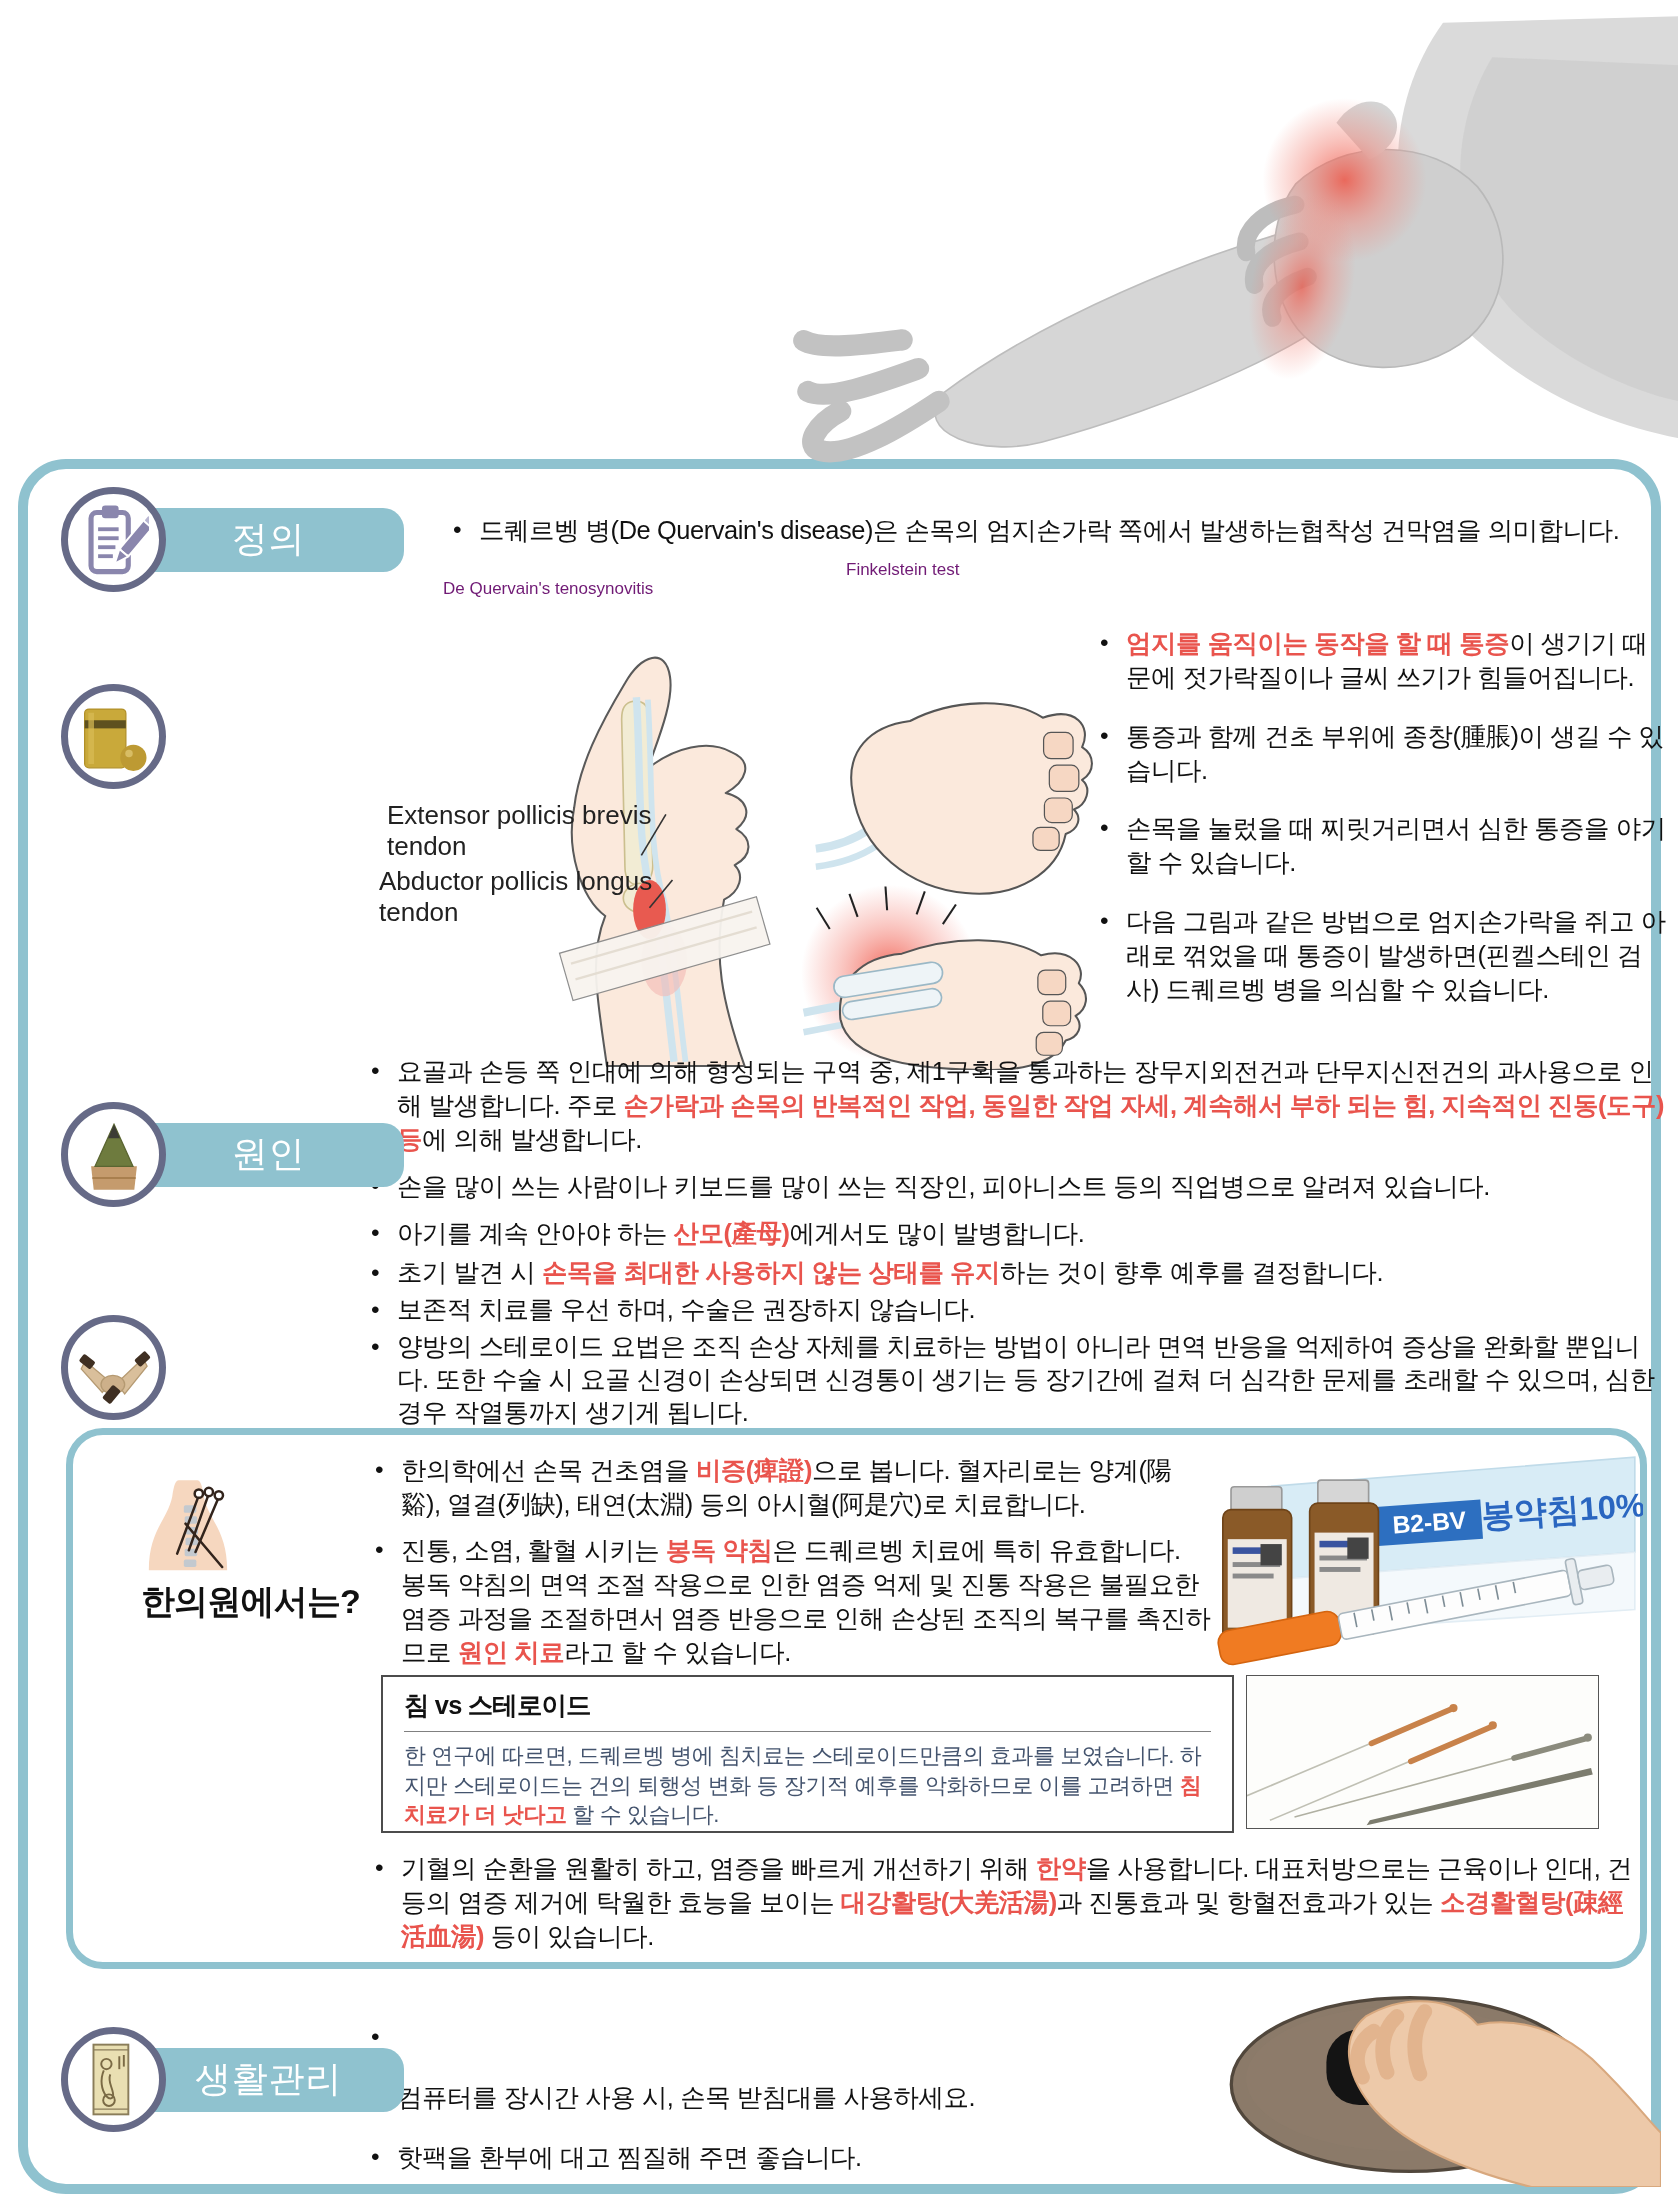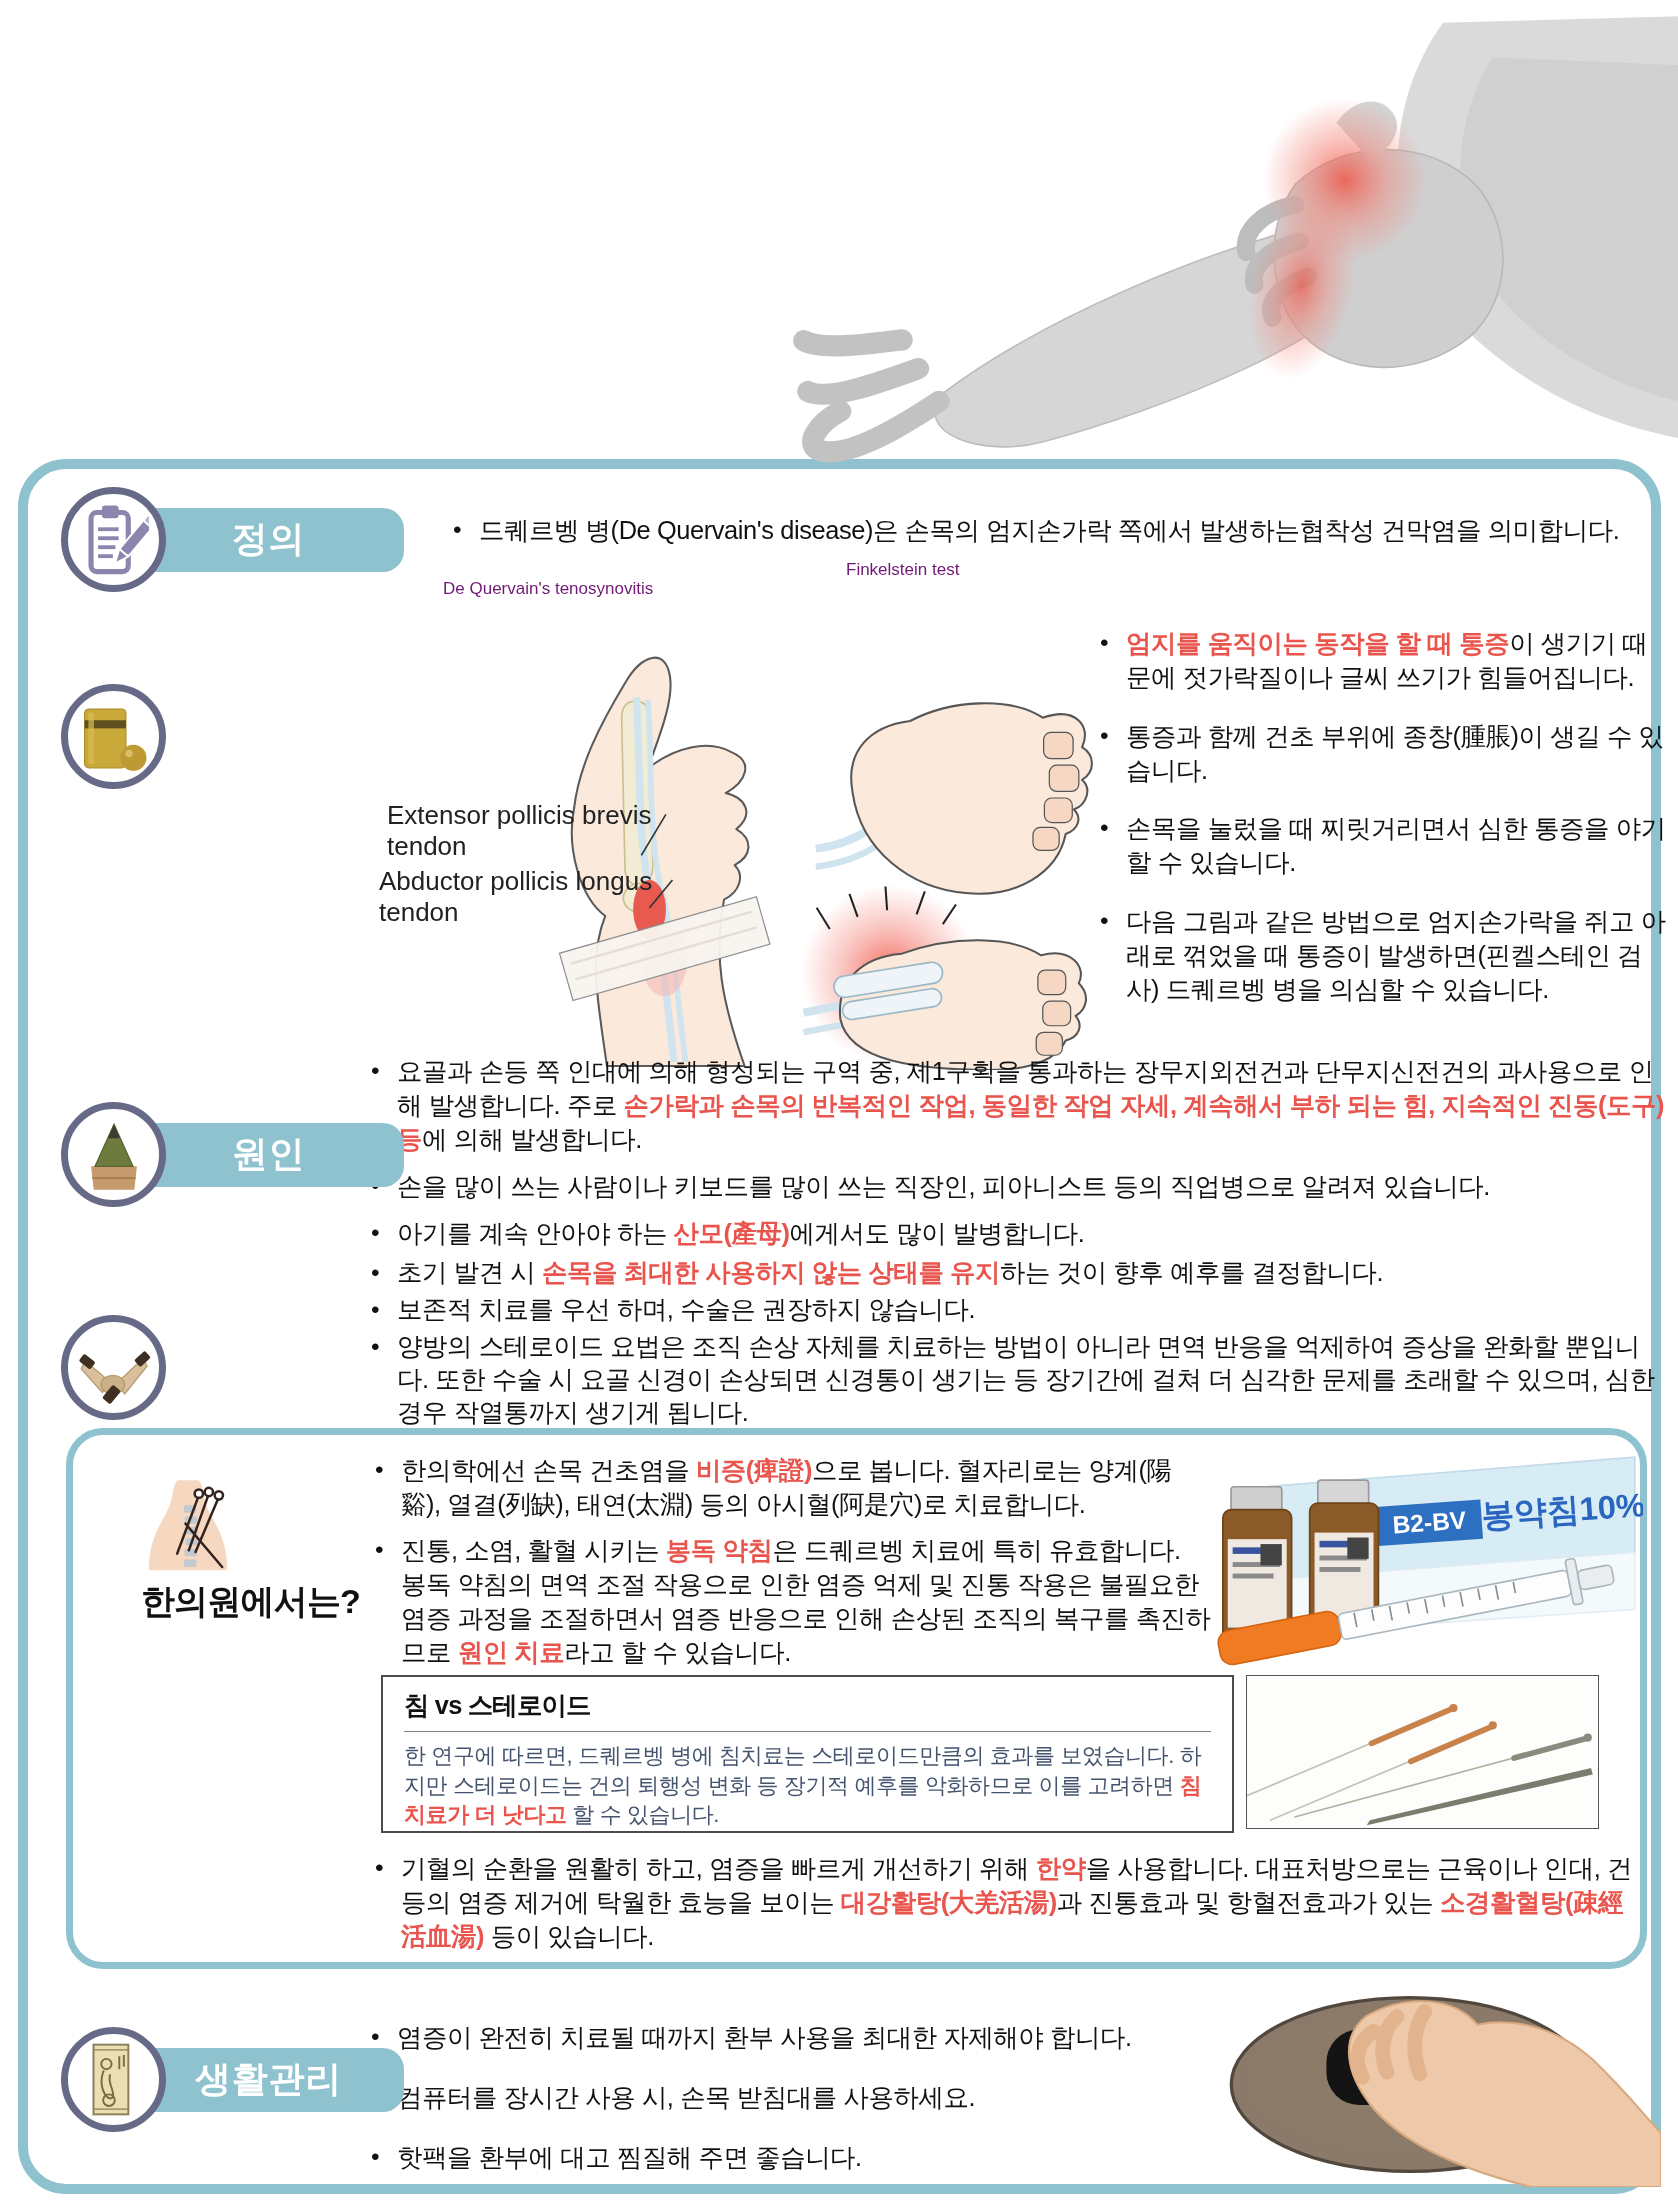--- a/index.html
+++ b/index.html
@@ -18,21 +18,21 @@
   }
   
   .tag{position:absolute;left:61px;width:410px;height:108px;z-index:5;}
   .tag .circ{
     position:absolute;left:0;top:0;width:105px;height:105px;border-radius:50%;
     background:#fff;border:7.4px solid #666a87;box-sizing:border-box;
     display:flex;align-items:center;justify-content:center;z-index:2;
   }
   .tag .pill{
     position:absolute;left:72px;top:20.5px;width:271px;height:64px;border-radius:21px;
-    background:#8fc2cf;color:#fff;font-weight:bold;font-size:36px;
+    background:#8fc2cf;color:#fff;font-weight:normal;font-size:36px;
     display:flex;align-items:center;justify-content:center;letter-spacing:0.8px;z-index:1;
   }
   .tag-def{top:487px}.tag-sym{top:684px}.tag-cau{top:1102px}.tag-pro{top:1315px}.tag-life{top:2027px}
   
   .blist{position:absolute;z-index:4;}
   .bi{display:flex;margin-bottom:19.7px;}
   .dot{flex:0 0 26px;font-size:24.6px;line-height:34px;color:#111;}
   .bt{font-size:25.4px;line-height:34px;color:#111;letter-spacing:-0.4px;}
   .hl{color:#e9544d;font-weight:bold;}
   .def-text{left:453px;top:513px;width:1205px;}
@@ -396,21 +396,20 @@
       <circle cx="48" cy="92" r="9" fill="none" stroke="#7a6a45" stroke-width="3"></circle>
       <line x1="64" y1="24" x2="64" y2="44" stroke="#7a6a45" stroke-width="3"></line>
       <line x1="71" y1="22" x2="71" y2="40" stroke="#7a6a45" stroke-width="3"></line>
     </svg>
   </div>
   <div class="pill">생활관리</div>
 </div>
 <div class="blist life-list">
     <div class="bi">
       <span class="dot">•</span>
-      <span class="bt"><span>염증이 완전히 치료될 때까지 환부 사용을 최대한 자제해야 합니다.</span></span>
     </div>
     <div class="bi">
       <span class="dot">•</span>
       <span class="bt"><span>컴퓨터를 장시간 사용 시, 손목 받침대를 사용하세요.</span></span>
     </div>
     <div class="bi">
       <span class="dot">•</span>
       <span class="bt"><span>핫팩을 환부에 대고 찜질해 주면 좋습니다.</span></span>
     </div>
   </div>

